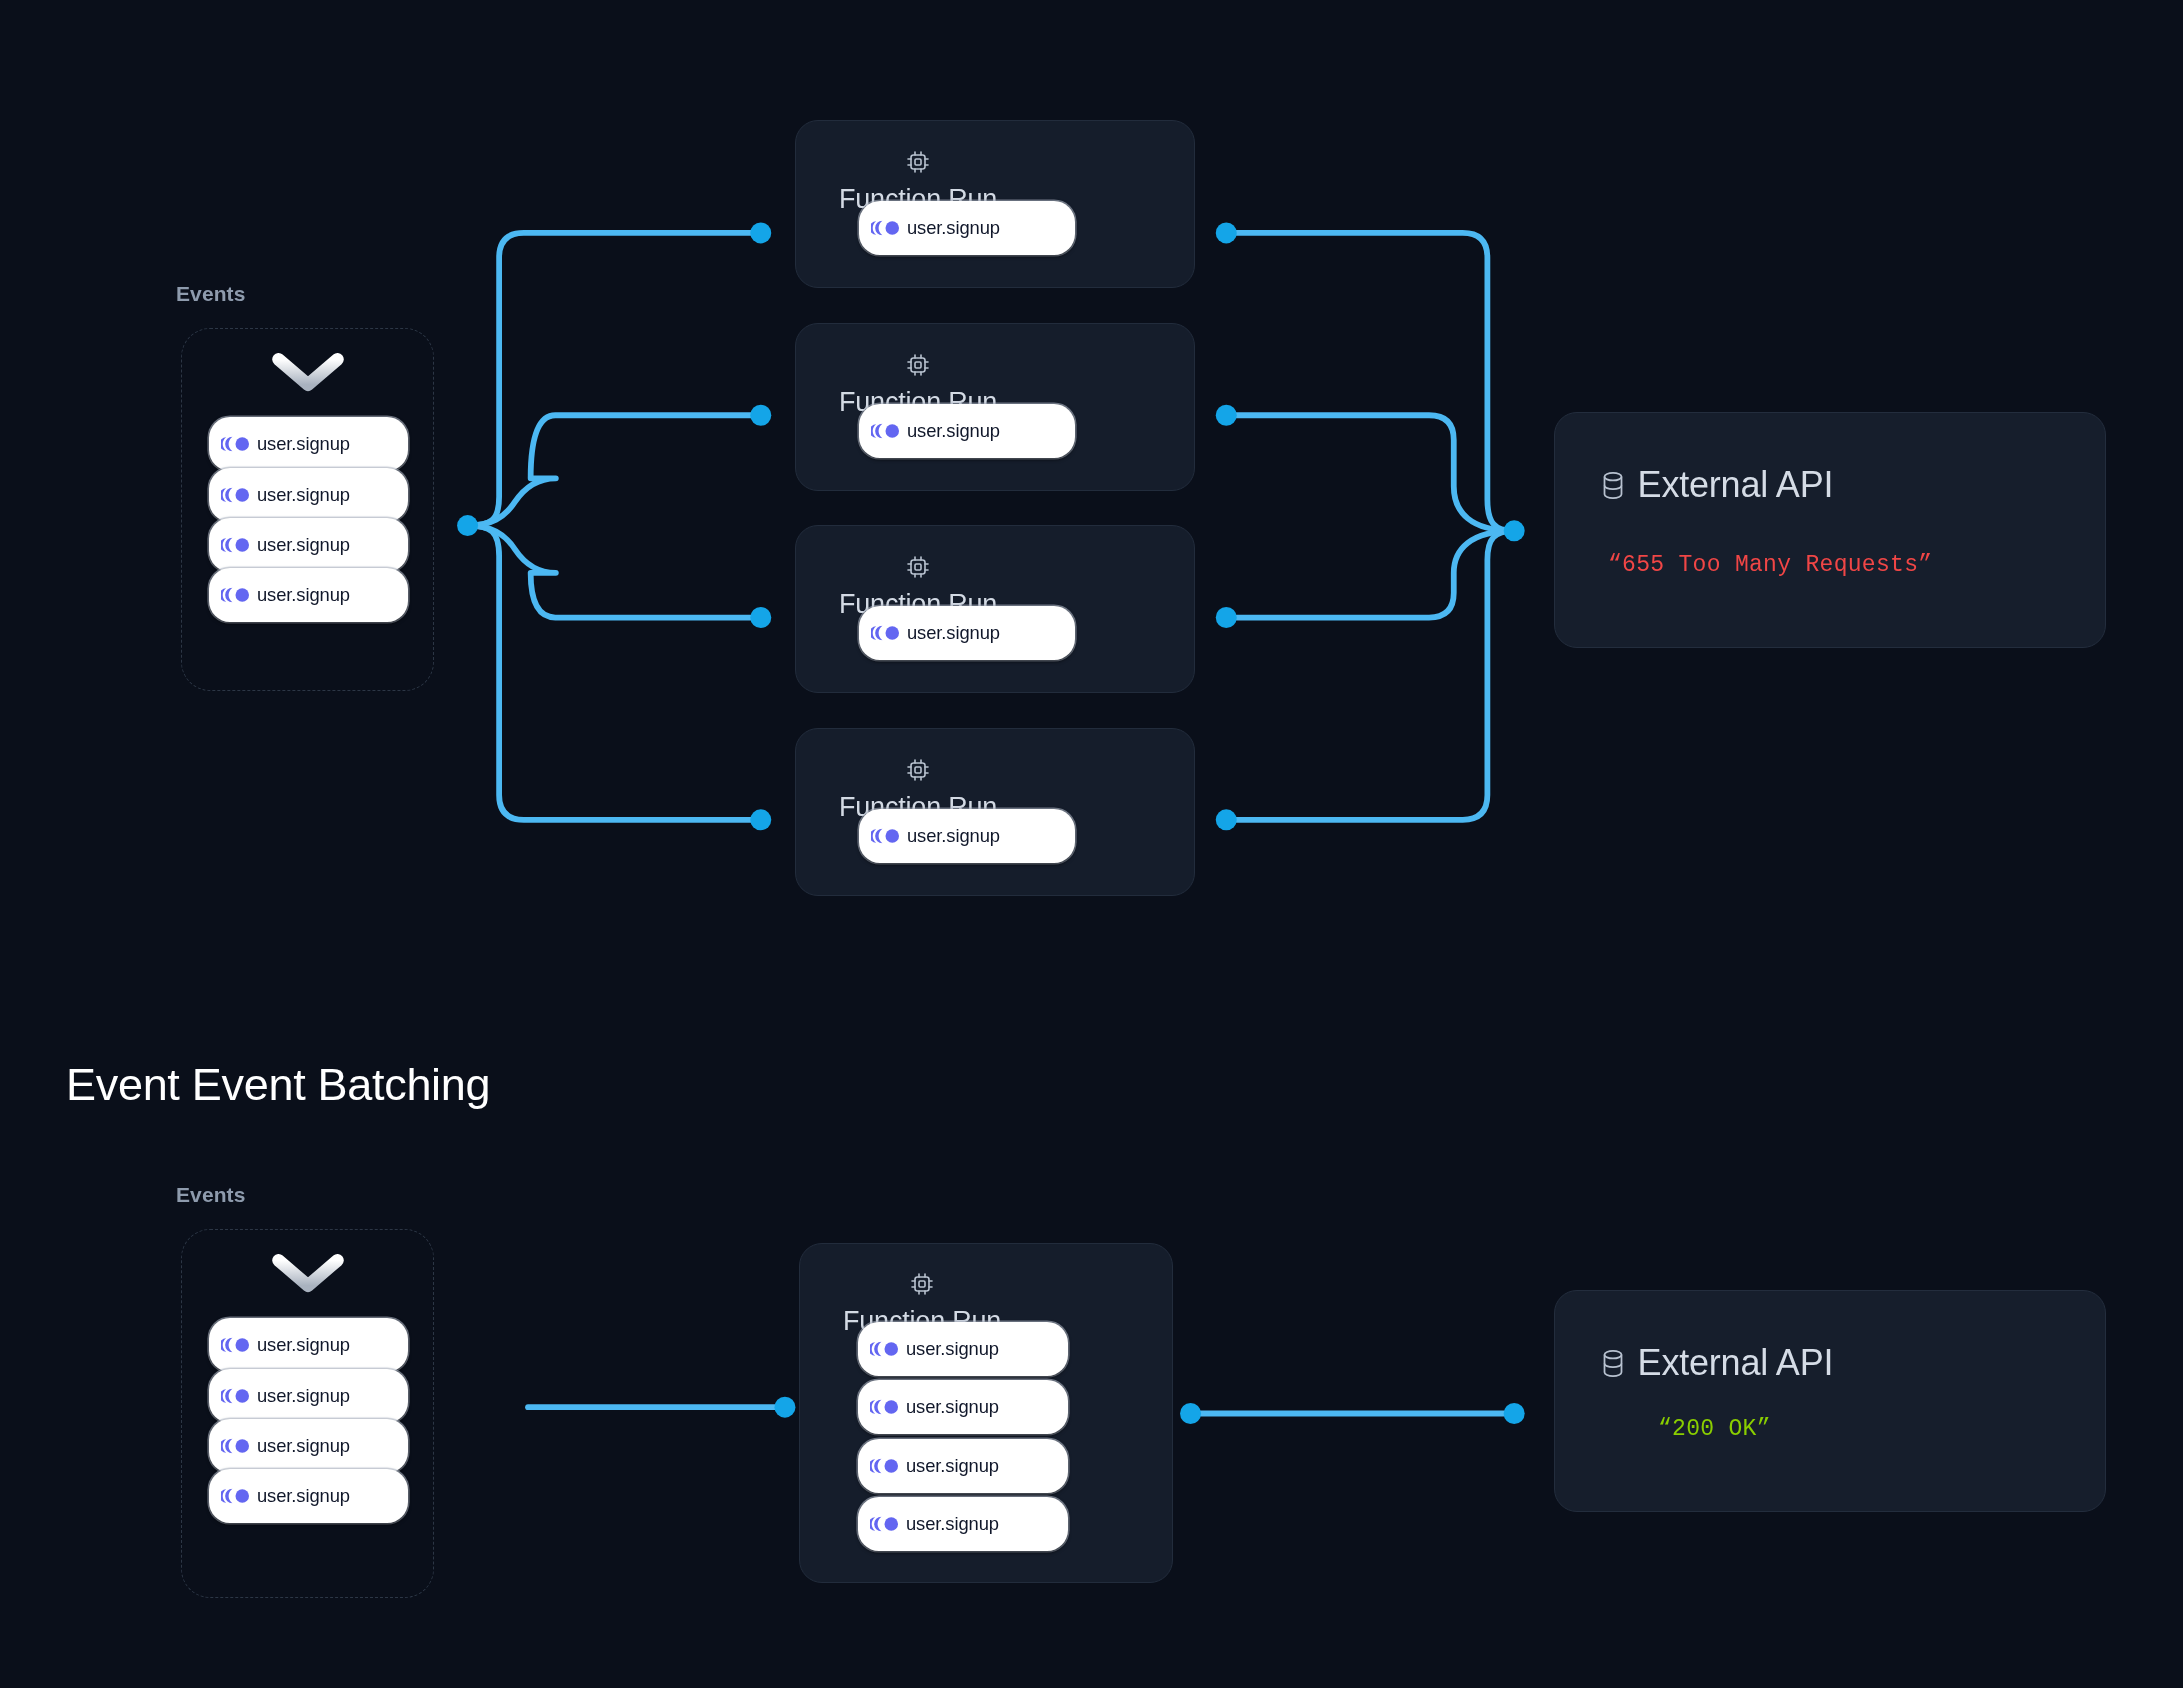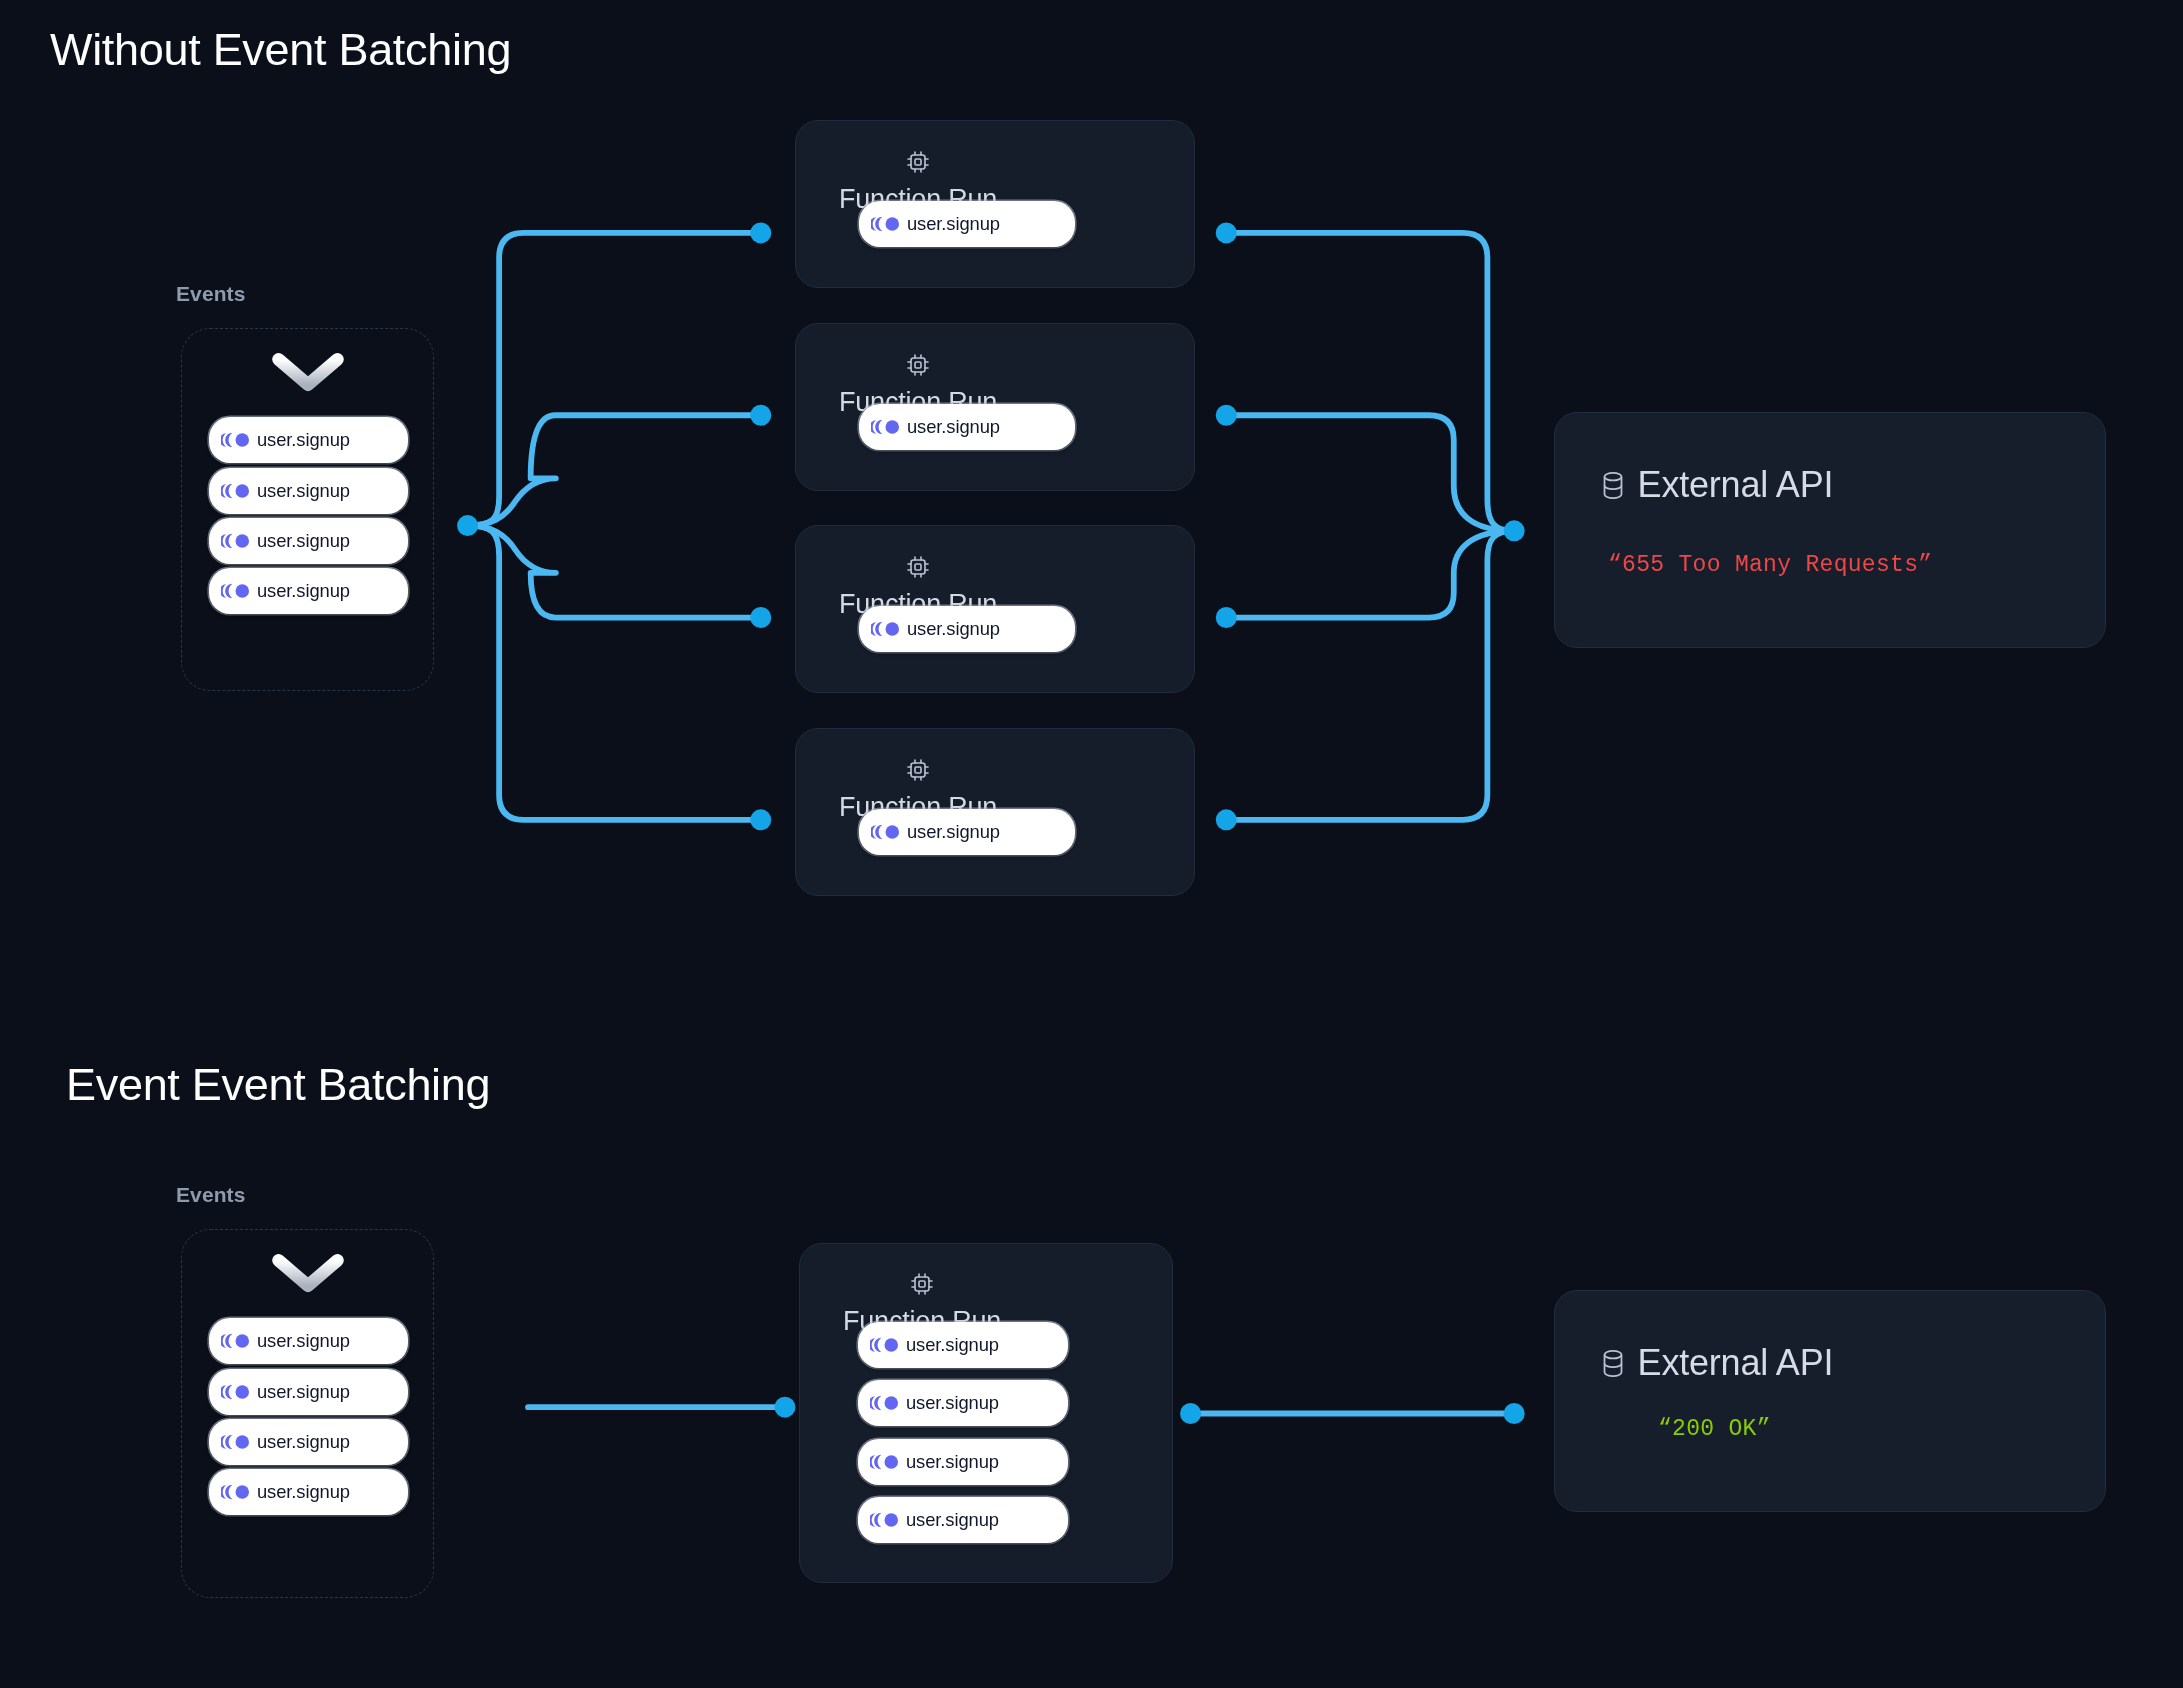--- a/index.html
+++ b/index.html
@@ -62,21 +62,21 @@
     transform: translateX(-50%);
     top: 23px;
     width: 74px;
     height: 40px;
   }
   .chevron-wrap svg { display: block; width: 74px; height: 40px; }
 
   
   .event-pill {
     position: absolute;
-    height: 46px;
+    height: 54px;
     border-radius: 21px;
     background: #ffffff;
     display: flex;
     align-items: center;
     padding: 0 13.7px 0 11.6px;
     gap: 8.4px;
     box-shadow: 0 1.6px 3.7px rgba(0,0,0,0.55), 0 0 0 1.6px rgba(197,206,222,0.55);
   }
   .event-pill .pill-label {
     color: #10172a;
@@ -192,21 +192,20 @@
     stroke-linecap: round;
     stroke-linejoin: round;
   }
   .node-dot { fill: #14a5e8; }
 </style>
 </head>
 <body>
 
 <div class="canvas">
 
-  <div class="section-title" id="title-without">Without Event Batching</div>
 
   <div class="events-caption" id="events-caption-top">Events</div>
 
   <div class="events-panel" id="events-panel-top">
     <div class="chevron-wrap">
       <svg viewBox="0 0 140 76">
         <defs>
           <linearGradient id="chevGradA" x1="0" y1="0" x2="0" y2="1">
             <stop offset="0%" stop-color="#ffffff"></stop>
             <stop offset="100%" stop-color="#a9b2bf"></stop>

